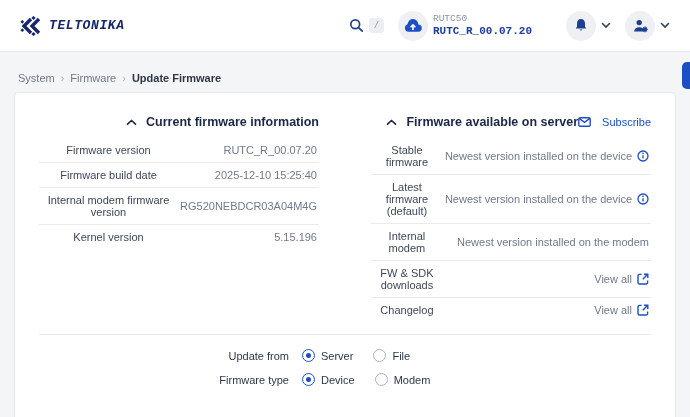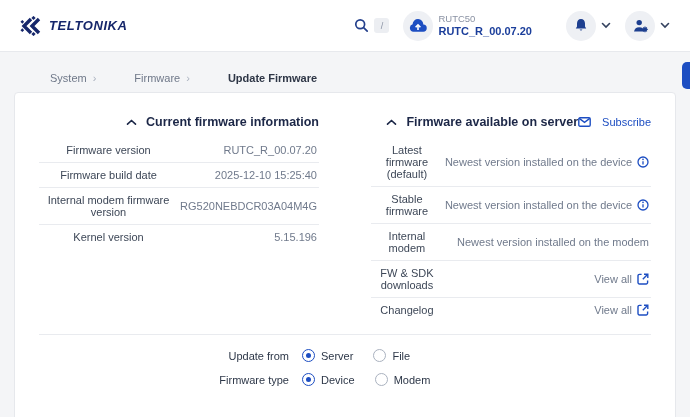--- a/index.html
+++ b/index.html
@@ -10,36 +10,36 @@
     --value:#707a8c;
     --border:#e9ebef;
     --bg:#f4f5f7;
     --chipbg:#eef0f4;
   }
   *{margin:0;padding:0;box-sizing:border-box;}
   html,body{width:690px;height:417px;overflow:hidden;}
   body{font-family:"Liberation Sans",sans-serif;background:var(--bg);position:relative;}
 
   
-  .header{height:52px;background:#fff;border-bottom:1px solid #e7e9ed;display:flex;align-items:center;justify-content:space-between;padding:16px 20px;}
+  .header{height:52px;background:#fff;border-bottom:1px solid #e7e9ed;display:flex;align-items:center;justify-content:space-between;padding:16px 20px;font-family:Liberation Mono, monospace;}
   .logo{display:flex;align-items:center;gap:5px;}
   .logo-text{font-size:13px;font-weight:bold;font-style:italic;letter-spacing:.6px;color:var(--navy);}
   .hdr-right{display:flex;align-items:center;gap:14px;}
   .search-box{display:flex;align-items:center;gap:5px;cursor:pointer;}
   .key-hint{width:15px;height:15px;background:#eceef2;border-radius:3px;font-size:9px;color:#8a92a3;display:flex;align-items:center;justify-content:center;}
   .icon-circle{width:30px;height:30px;border-radius:50%;background:var(--chipbg);display:flex;align-items:center;justify-content:center;cursor:pointer;}
   .device-info{line-height:1.25;margin-right:20px;}
   .device-model{font-size:9.5px;color:#8a92a3;}
   .device-fw{font-size:11px;font-weight:bold;color:#1b3e9b;}
   .hdr-group{display:flex;align-items:center;gap:5px;}
 
   
   .main{padding:0 14px;}
   .breadcrumb{margin:20px 4px 8px;font-size:11px;color:#6f7889;display:flex;align-items:center;gap:6px;}
-  .crumb{cursor:pointer;margin-left:32px;}
+  .crumb{cursor:pointer;}
   .crumb-sep{color:#aab2bf;font-size:11px;}
   .crumb.current{font-weight:bold;color:#2e3646;cursor:default;}
 
   .card{background:#fff;border:1px solid #e6e8ec;border-radius:4px;padding:22px 24px 30px;height:340px;}
   .two-col{display:grid;grid-template-columns:1fr 1fr;column-gap:52px;}
 
   .section-head{display:flex;align-items:center;justify-content:flex-end;margin-bottom:9px;}
   .section-title-wrap{display:flex;align-items:center;gap:9px;cursor:pointer;}
   .section-title{font-size:12.5px;font-weight:bold;color:var(--heading);}
   .subscribe{display:flex;align-items:center;gap:11px;color:var(--accent);font-size:11px;font-weight:normal;cursor:pointer;}
@@ -215,34 +215,34 @@
                   <rect x="0.8" y="0.8" width="11.4" height="8.4" rx="1.2" fill="none" stroke="#1d4ec2" stroke-width="1.4"></rect>
                   <polyline points="1.2,1.4 6.5,5.4 11.8,1.4" fill="none" stroke="#1d4ec2" stroke-width="1.4"></polyline>
                 </svg>
             </span>
             <span>Subscribe</span>
           </div>
         </div>
         <table class="info">
           <tbody>
               <tr>
-            <td class="lbl">Latest firmware (default)</td>
+            <td class="lbl">Stable firmware</td>
             <td class="val"><span class="val-inner">
                     <span>Newest version installed on the device</span>
                     <span>
                       <svg width="12" height="12" viewBox="0 0 12 12">
                         <circle cx="6" cy="6" r="5" fill="none" stroke="#1d4ec2" stroke-width="1.3"></circle>
                         <line x1="6" y1="5.2" x2="6" y2="8.6" stroke="#1d4ec2" stroke-width="1.3"></line>
                         <circle cx="6" cy="3.4" r="0.8" fill="#1d4ec2"></circle>
                       </svg>
                     </span>
                   </span></td>
           </tr>
           <tr>
-            <td class="lbl">Stable firmware</td>
+            <td class="lbl">Latest firmware (default)</td>
             <td class="val"><span class="val-inner">
                     <span>Newest version installed on the device</span>
                     <span>
                       <svg width="12" height="12" viewBox="0 0 12 12">
                         <circle cx="6" cy="6" r="5" fill="none" stroke="#1d4ec2" stroke-width="1.3"></circle>
                         <line x1="6" y1="5.2" x2="6" y2="8.6" stroke="#1d4ec2" stroke-width="1.3"></line>
                         <circle cx="6" cy="3.4" r="0.8" fill="#1d4ec2"></circle>
                       </svg>
                     </span>
                   </span></td>

